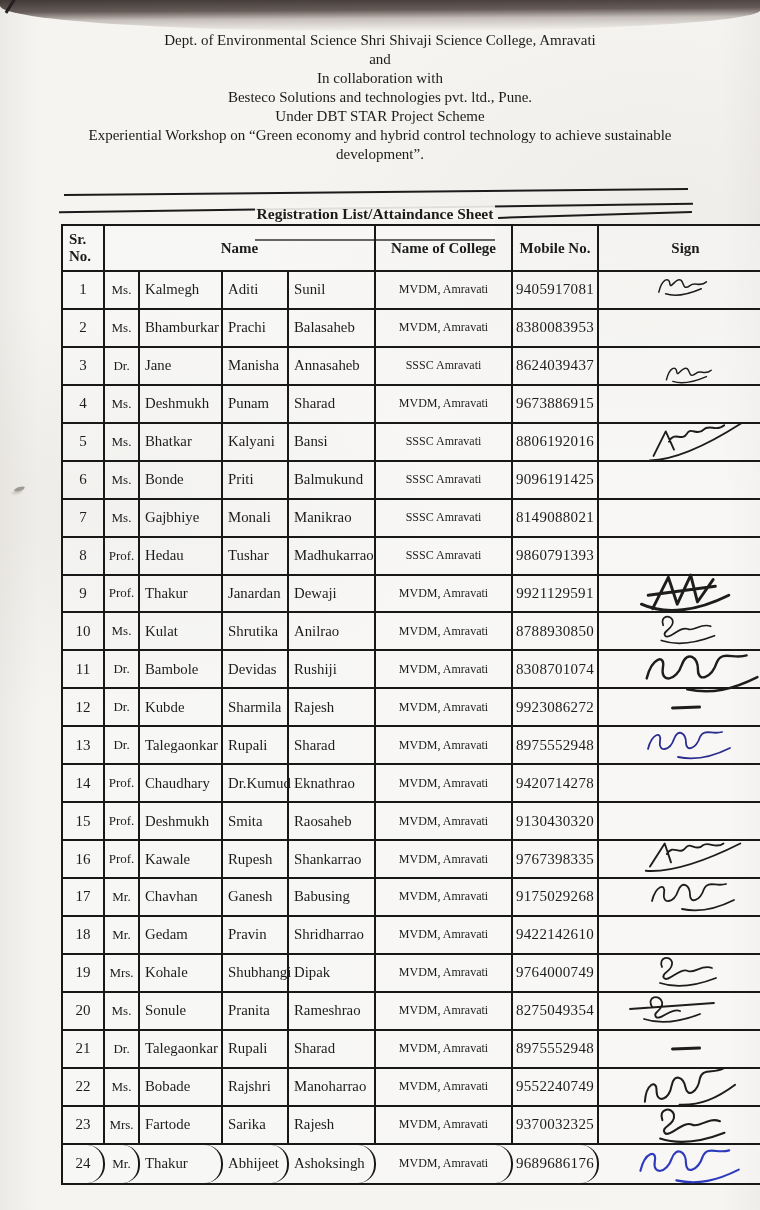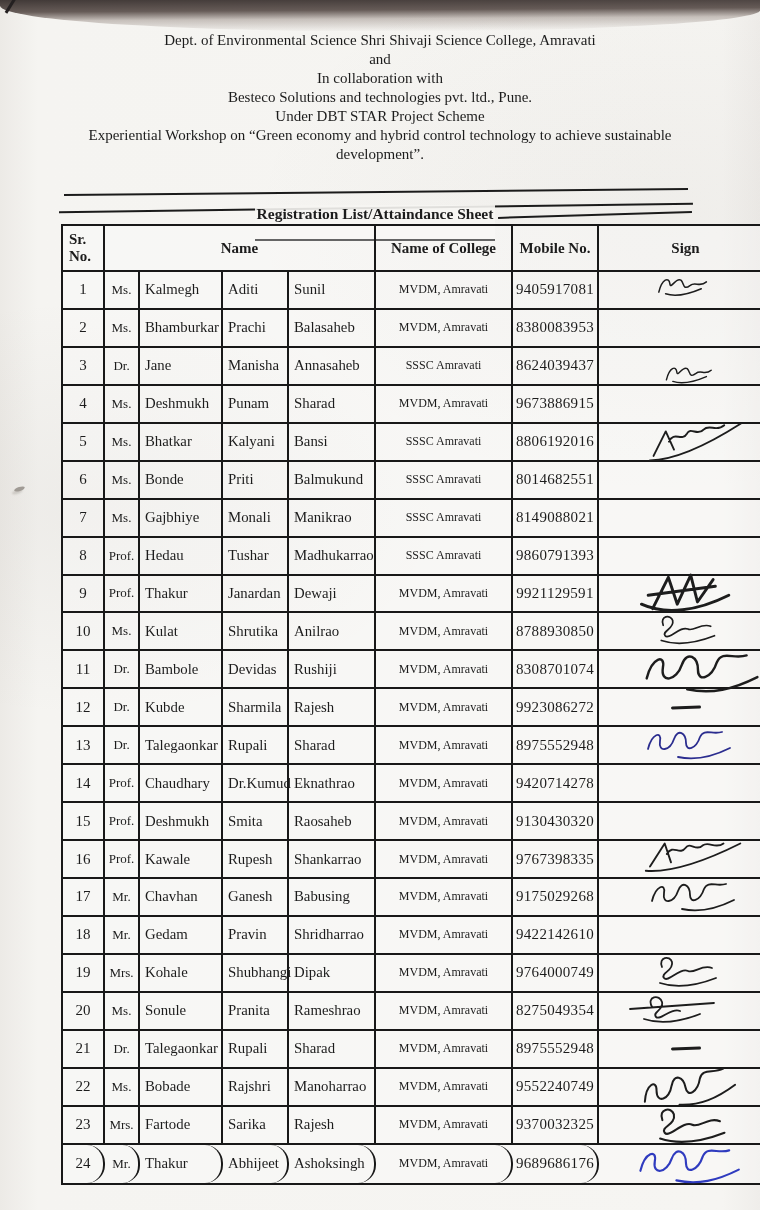--- a/index.html
+++ b/index.html
@@ -157,21 +157,21 @@
             <path d="M10 34 L24 12 L30 30 M26 22 C32 12 38 24 44 16 C48 10 54 20 60 14 C66 9 72 18 80 12 M6 38 C32 40 64 28 96 12" fill="none" stroke="#1d1d1d" stroke-width="1.8" stroke-linecap="round" stroke-linejoin="round"></path>
           </svg>
         </div>
 
   <div class="td c-sr">6</div>
   <div class="td c-title">Ms.</div>
   <div class="td c-name">Bonde</div>
   <div class="td c-name">Priti</div>
   <div class="td c-name">Balmukund</div>
   <div class="td c-college">SSSC Amravati</div>
-  <div class="td c-mobile">8014682551</div>
+  <div class="td c-mobile">9096191425</div>
   <div class="td c-sign"></div>
 
   <div class="td c-sr">7</div>
   <div class="td c-title">Ms.</div>
   <div class="td c-name">Gajbhiye</div>
   <div class="td c-name">Monali</div>
   <div class="td c-name">Manikrao</div>
   <div class="td c-college">SSSC Amravati</div>
   <div class="td c-mobile">8149088021</div>
   <div class="td c-sign"></div>

